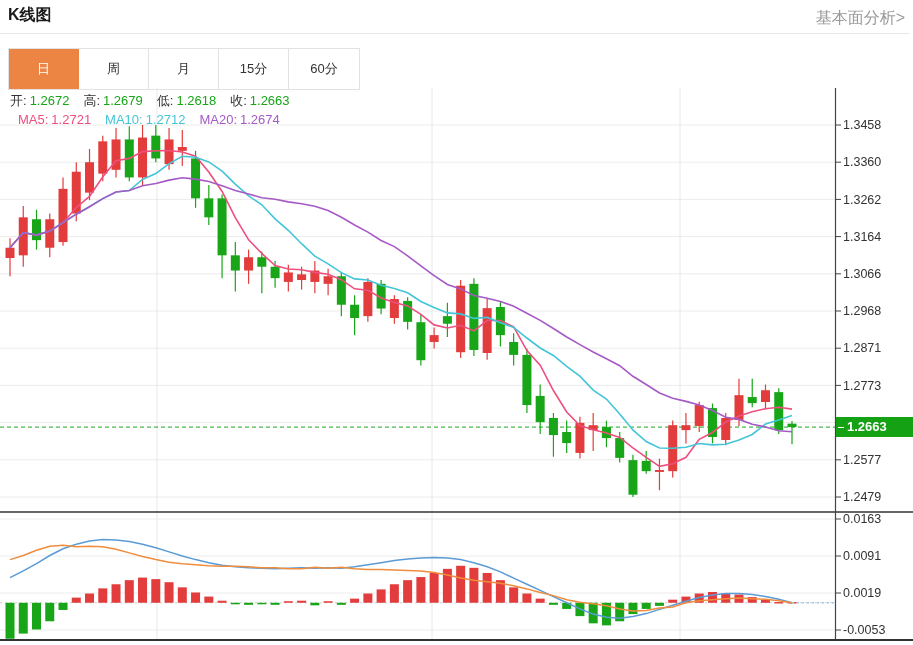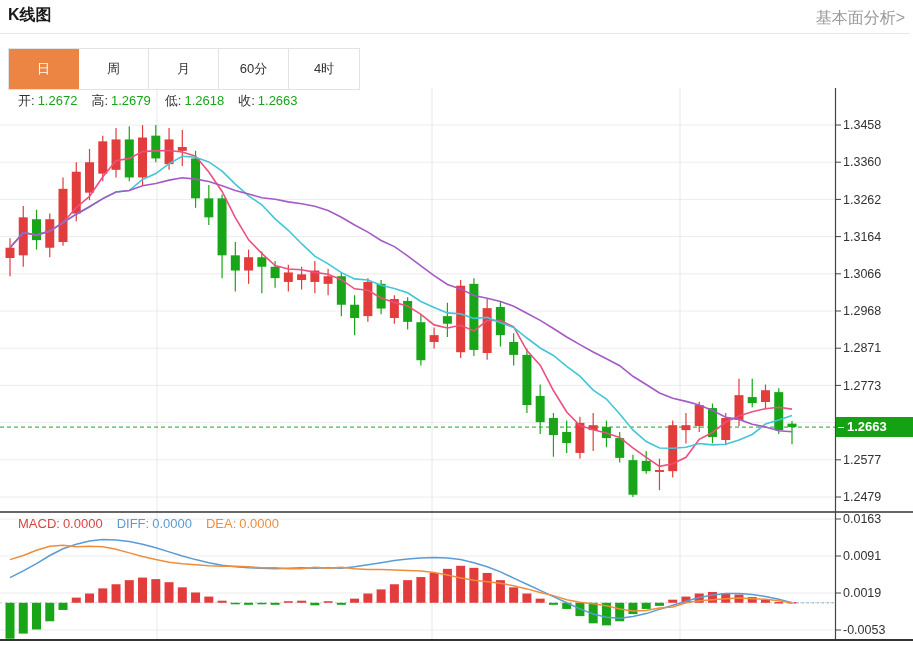--- a/index.html
+++ b/index.html
@@ -9,21 +9,21 @@
   .link{position:absolute;right:5px;top:8px;font-size:16px;color:#999;cursor:pointer;text-decoration:none;}
   .tabbar{position:absolute;left:8px;top:48px;height:40px;display:flex;border:1px solid #e2e2e2;box-sizing:content-box;background:#fff;}
   .tab{width:70px;height:40px;line-height:40px;text-align:center;font-size:13px;color:#333;border-right:1px solid #e2e2e2;cursor:pointer;box-sizing:border-box;background:#fff;}
   .tab:last-child{border-right:none;}
   .tab.active{background:#ec8544;color:#fff;border-color:#ec8544;}
   .chart-wrap{position:absolute;left:0;top:88px;width:913px;height:557px;}
   .chart-wrap svg{position:absolute;left:0;top:0;}
   .legend{position:absolute;font-size:13px;white-space:nowrap;z-index:3;}
   .legend span{margin-right:3px;}
   .legend .gap{margin-right:14px;}
-  .leg-ohlc{left:18px;top:4px;}
+  .leg-ohlc{left:10px;top:4px;}
   .leg-ohlc .lab{color:#333;}
   .leg-ohlc .val{color:#18a518;}
   .leg-ma{left:18px;top:24px;}
   .ma5{color:#ee4f7f;} .ma10{color:#43c5d8;} .ma20{color:#a55ac5;}
   .leg-macd{left:18px;top:428px;}
   .c-macd{color:#d94444;} .c-diff{color:#5b9bd5;} .c-dea{color:#ef8d3d;}
   .badge{position:absolute;left:836px;top:329px;width:77px;height:20px;background:#14a114;color:#fff;
          font-size:13px;line-height:20px;padding-left:11px;box-sizing:border-box;z-index:4;font-weight:600;}
   .badge::before{content:"";position:absolute;left:2px;top:10px;width:6px;height:1px;background:#fff;}
 </style>
@@ -32,22 +32,22 @@
 
 <div class="header">
   <div class="title">K线图</div>
   <a class="link">基本面分析&gt;</a>
 </div>
 
 <div class="tabbar">
   <div class="tab active">日</div>
   <div class="tab">周</div>
   <div class="tab">月</div>
+  <div class="tab">15分</div>
   <div class="tab">60分</div>
-  <div class="tab">4时</div>
 </div>
 
 <div class="chart-wrap">
   <svg id="chart" width="913" height="557" viewBox="0 0 913 557">
       <line x1="0" y1="37" x2="835" y2="37" stroke="#ececec" stroke-width="1"></line>
       <line x1="0" y1="74.2" x2="835" y2="74.2" stroke="#ececec" stroke-width="1"></line>
       <line x1="0" y1="111.4" x2="835" y2="111.4" stroke="#ececec" stroke-width="1"></line>
       <line x1="0" y1="148.60000000000002" x2="835" y2="148.60000000000002" stroke="#ececec" stroke-width="1"></line>
       <line x1="0" y1="185.8" x2="835" y2="185.8" stroke="#ececec" stroke-width="1"></line>
       <line x1="0" y1="223" x2="835" y2="223" stroke="#ececec" stroke-width="1"></line>
@@ -283,19 +283,19 @@
       <line x1="835" y1="505" x2="841" y2="505" stroke="#444444" stroke-width="1"></line>
       <text x="843" y="509.2" font-size="12.5" fill="#333" font-family="&quot;Liberation Sans&quot;,sans-serif">0.0019</text>
       <line x1="835" y1="542" x2="841" y2="542" stroke="#444444" stroke-width="1"></line>
       <text x="843" y="546.2" font-size="12.5" fill="#333" font-family="&quot;Liberation Sans&quot;,sans-serif">-0.0053</text>
     </svg>
 
   <div class="legend leg-ohlc">
     <span class="lab">开:</span><span class="val gap">1.2672</span><span class="lab">高:</span><span class="val gap">1.2679</span><span class="lab">低:</span><span class="val gap">1.2618</span><span class="lab">收:</span><span class="val">1.2663</span>
   </div>
 
-
-  <div class="legend leg-macd">
-    <span class="c-macd">MACD:</span><span class="c-macd gap">0.0000</span><span class="c-diff">DIFF:</span><span class="c-diff gap">0.0000</span><span class="c-dea">DEA:</span><span class="c-dea">0.0000</span>
+  <div class="legend leg-ma">
+    <span class="ma5">MA5:</span><span class="ma5 gap">1.2721</span><span class="ma10">MA10:</span><span class="ma10 gap">1.2712</span><span class="ma20">MA20:</span><span class="ma20">1.2674</span>
   </div>
+
 
   <div class="badge">1.2663</div>
 </div>
 
 </body></html>

